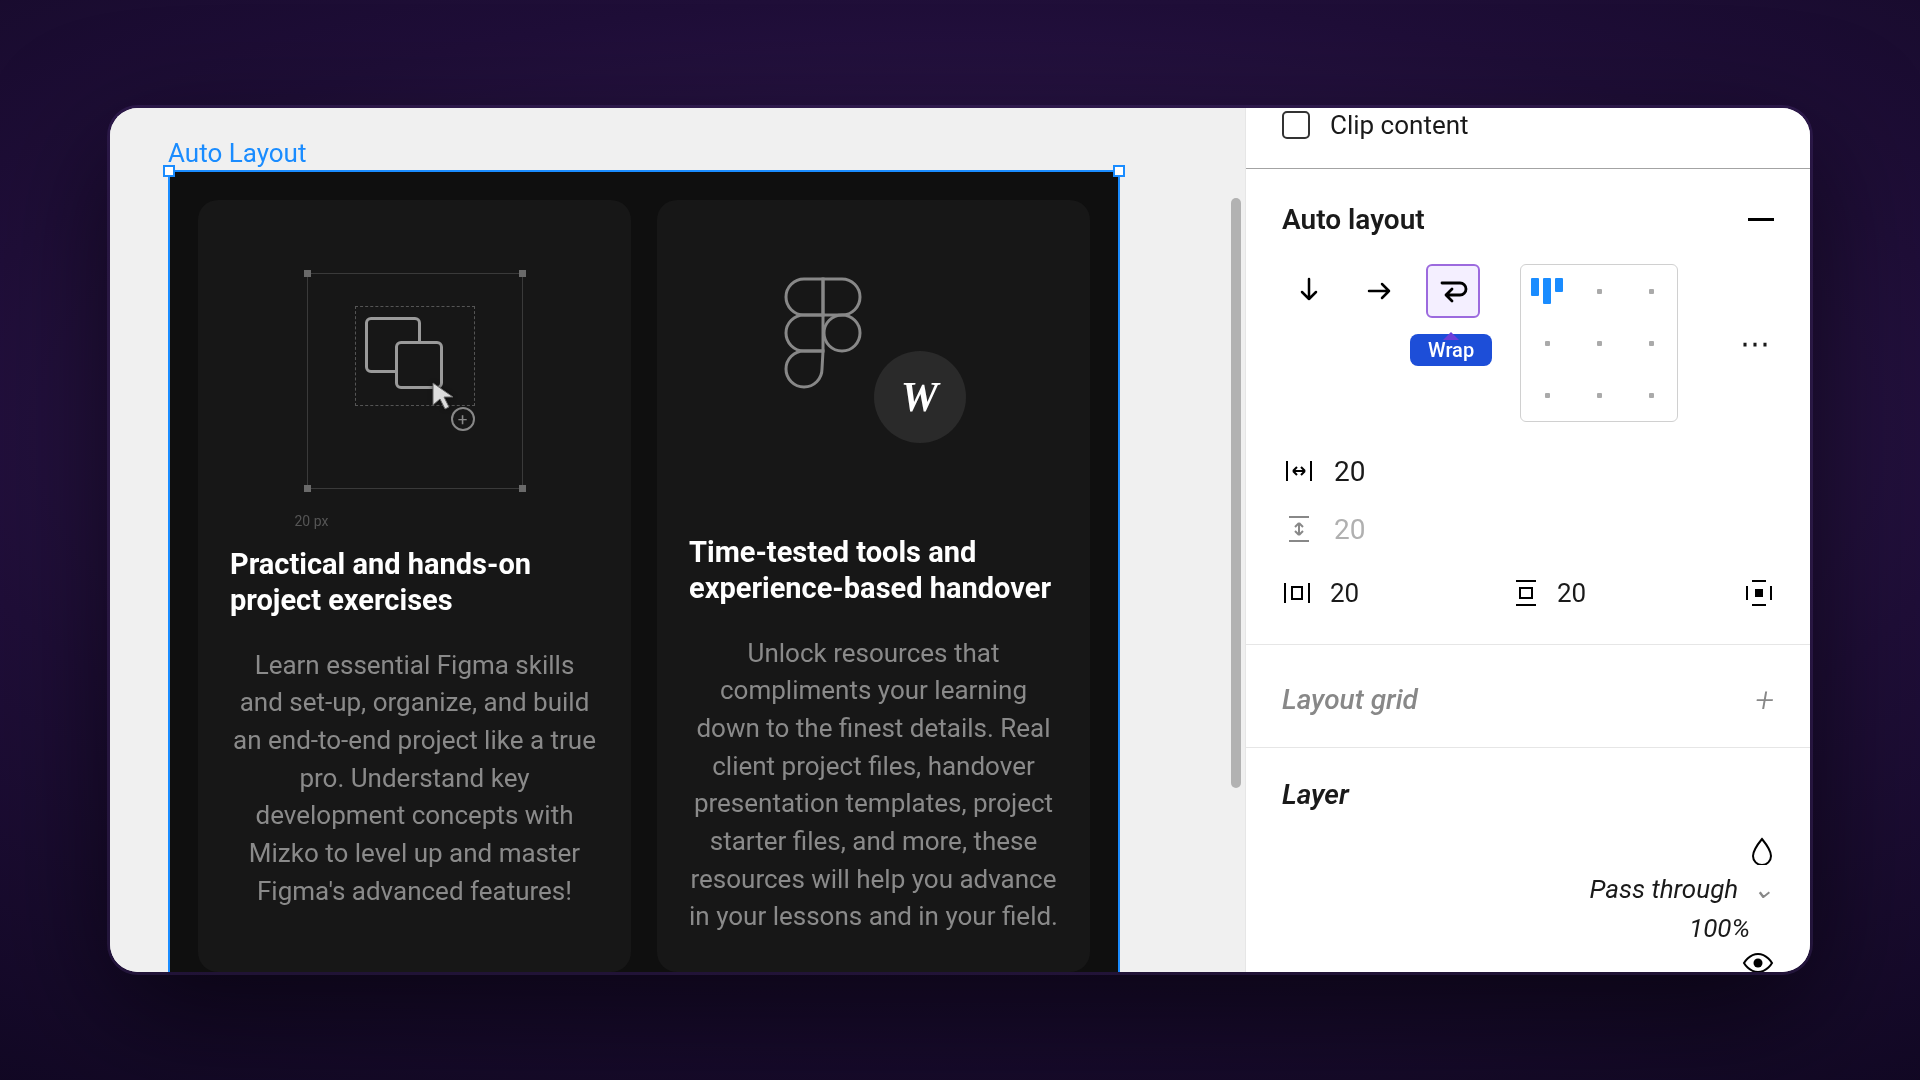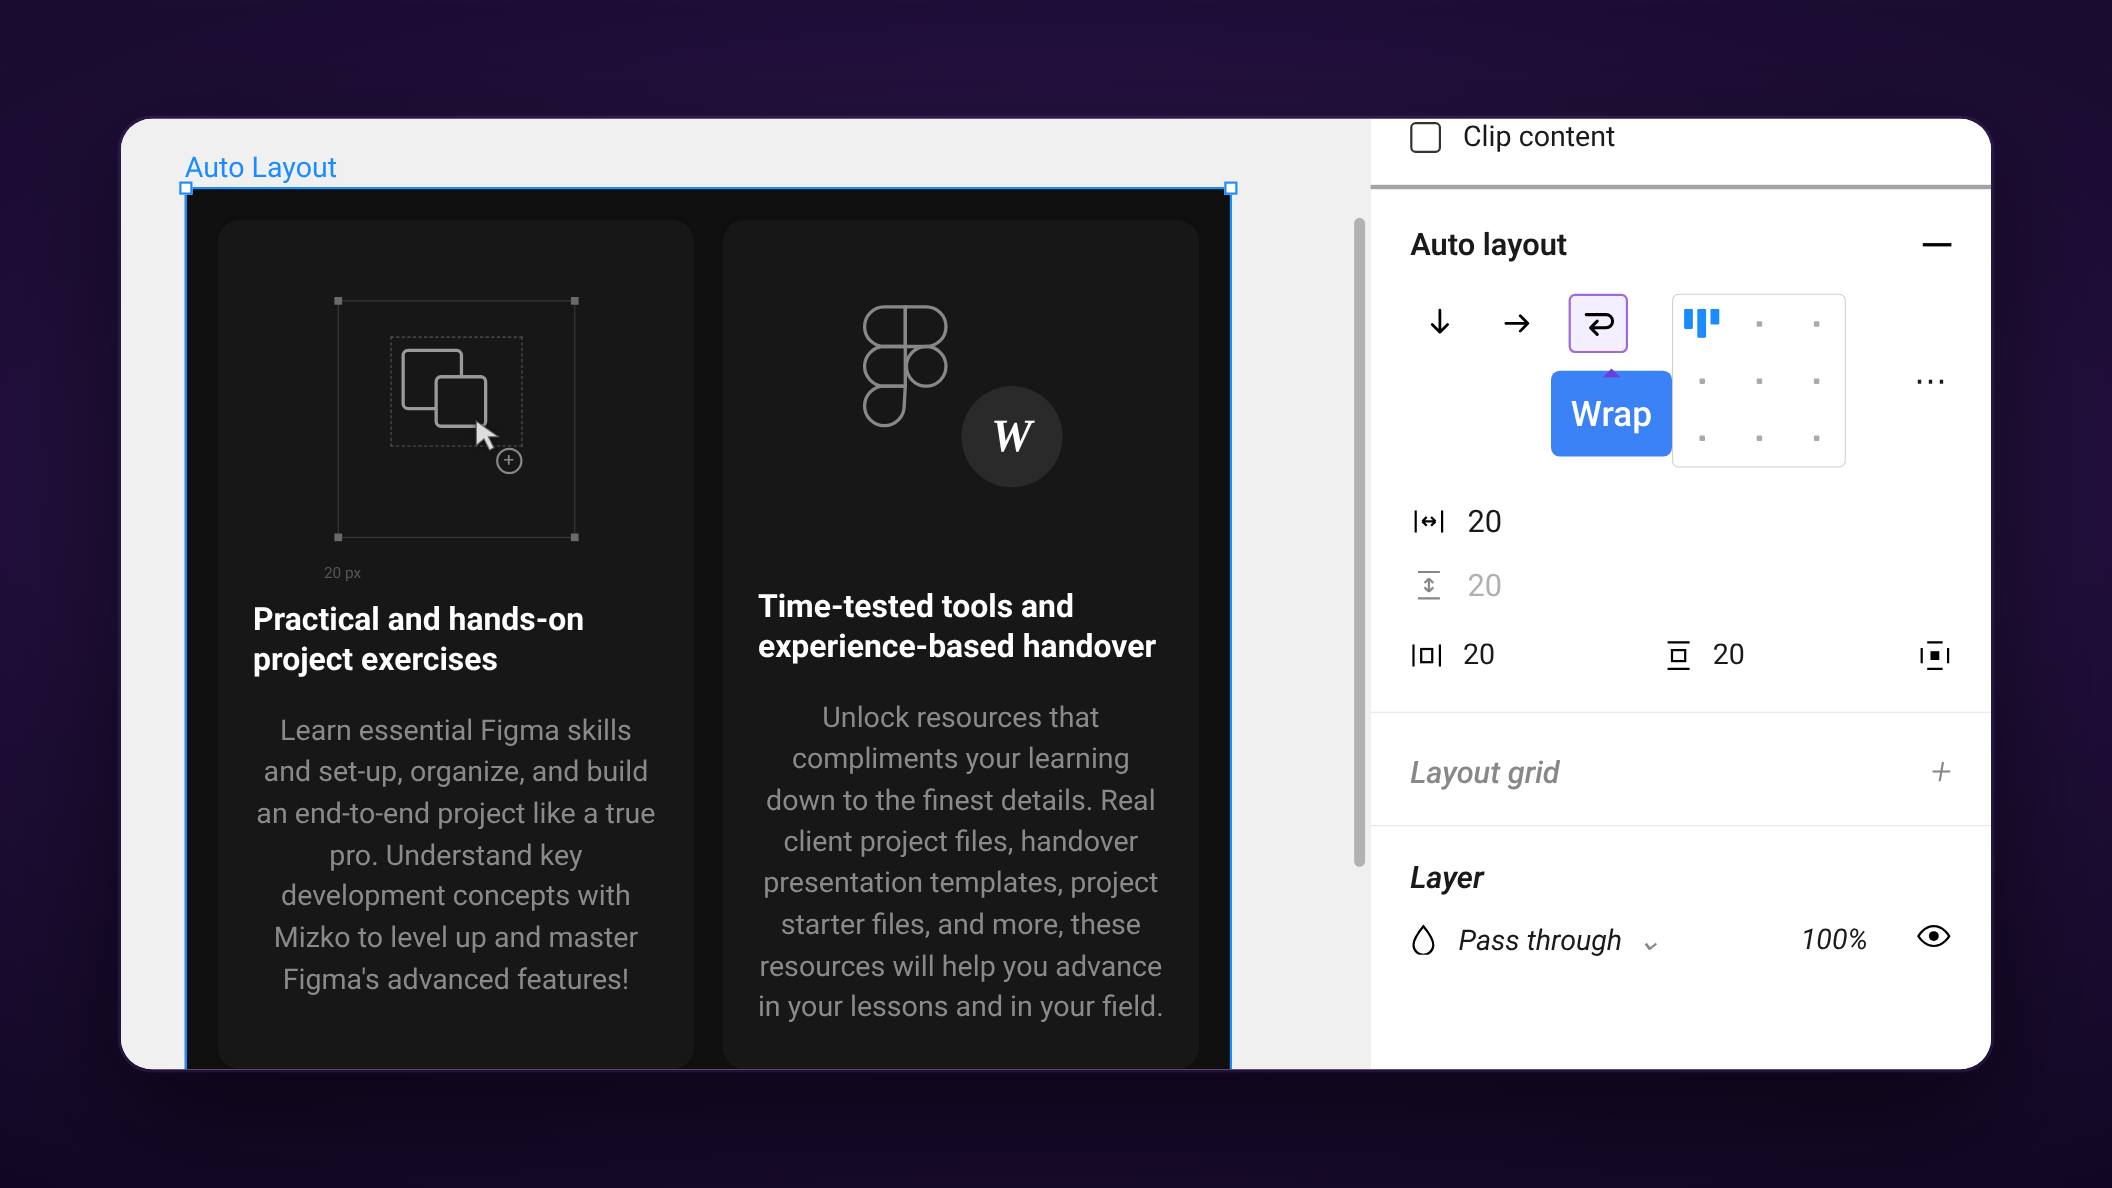--- a/index.html
+++ b/index.html
@@ -135,21 +135,21 @@
     font-size: 26px;
     color: #1a1a1a;
   }
   .panel-section {
     padding: 0 36px;
     border-bottom: 1px solid #e6e6e6;
   }
   .clip-row {
     display:flex; align-items:center; gap:20px;
     padding: 2px 36px 28px 36px;
-    border-bottom: 4px solid #a3a3a3;
+    border-bottom: 1px solid #a3a3a3;
   }
   .checkbox {
     width: 28px; height: 28px; border: 2.5px solid #333; border-radius: 5px;
   }
   .sect-head {
     display:flex; align-items:center; justify-content:space-between;
     padding: 34px 0 28px 0;
     font-weight: 600;
     font-size: 28px;
   }
@@ -179,23 +179,23 @@
   .align-dot { width:5px; height:5px; background:#aaa; border-radius:1px;}
   .align-active { display:flex; gap:4px; }
   .align-active .bar { width:8px; background:#1a8cff; border-radius:1px; }
   .align-active .b1 { height:18px; }
   .align-active .b2 { height:26px; }
   .align-active .b3 { height:14px; }
   .dots3 { font-size:30px; letter-spacing:4px; margin-left:auto; align-self:center; }
   .tooltip {
     position:absolute;
     left: 128px; top: 70px;
-    background:#3b82f6;
-    color:#fff; font-size:32px; font-weight:500;
-    padding: 20px 18px;
+    background:#1d4ed8;
+    color:#fff; font-size:20px; font-weight:500;
+    padding: 4px 18px;
     border-radius: 8px;
   }
   .tooltip::before {
     content:""; position:absolute; top:-10px; left:50%; transform:translateX(-50%);
     border:8px solid transparent; border-bottom-color:#6b3fd9;
   }
   .valrow {
     display:flex; align-items:center; gap:18px;
     height: 58px;
   }
@@ -203,22 +203,23 @@
   .valrow .val { font-size: 28px; }
   .valrow.faded .val { color:#b0b0b0; }
   .padrow {
     display:flex; align-items:center; gap: 18px;
     padding: 20px 0 36px 0;
   }
   .padgroup { display:flex; align-items:center; gap: 18px; flex:1; }
   .indep-ico { margin-left:auto; }
   .layer-sect { padding: 30px 36px 0 36px; font-style: italic; }
   .layer-row {
-    display:flex; align-items:flex-start; gap:20px;
+    display:flex; align-items:flex-end; gap:9px;
     padding: 26px 0 10px 0;
+    flex-direction: column;
   }
   .blend-sel { display:flex; align-items:center; gap:14px; }
   .chev { color:#888; }
   .opacity { margin-left:auto; margin-right: 24px; }
   svg { display:block; }
 </style>
 </head>
 <body>
 
 <div class="window">

